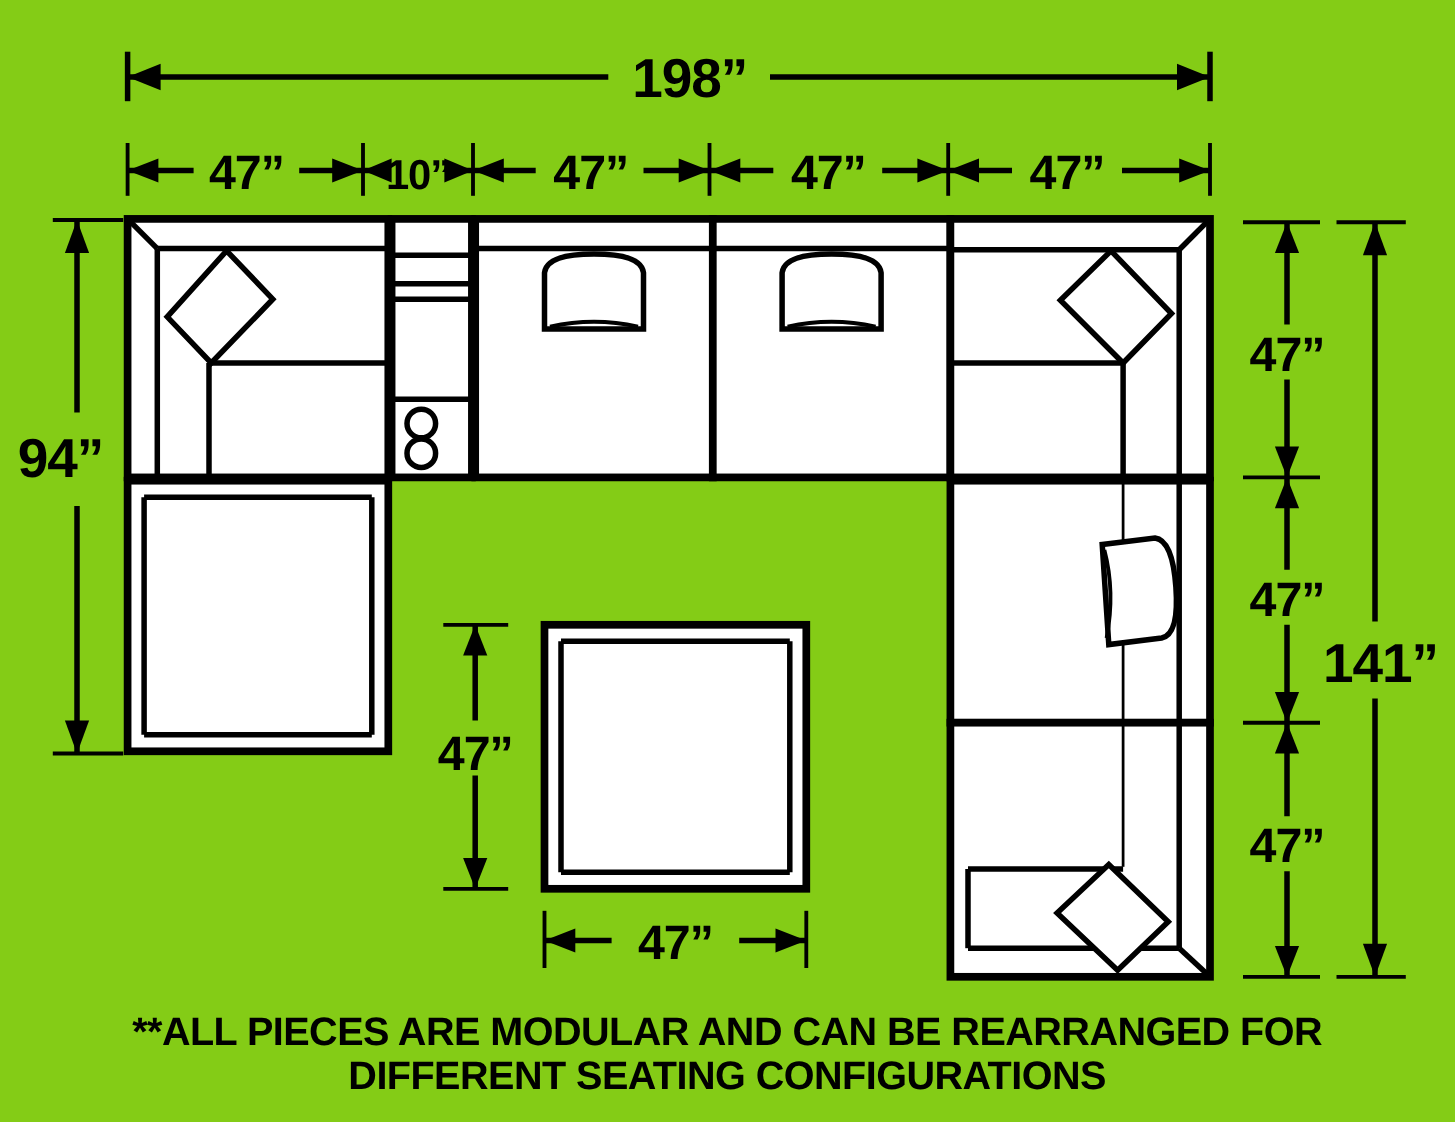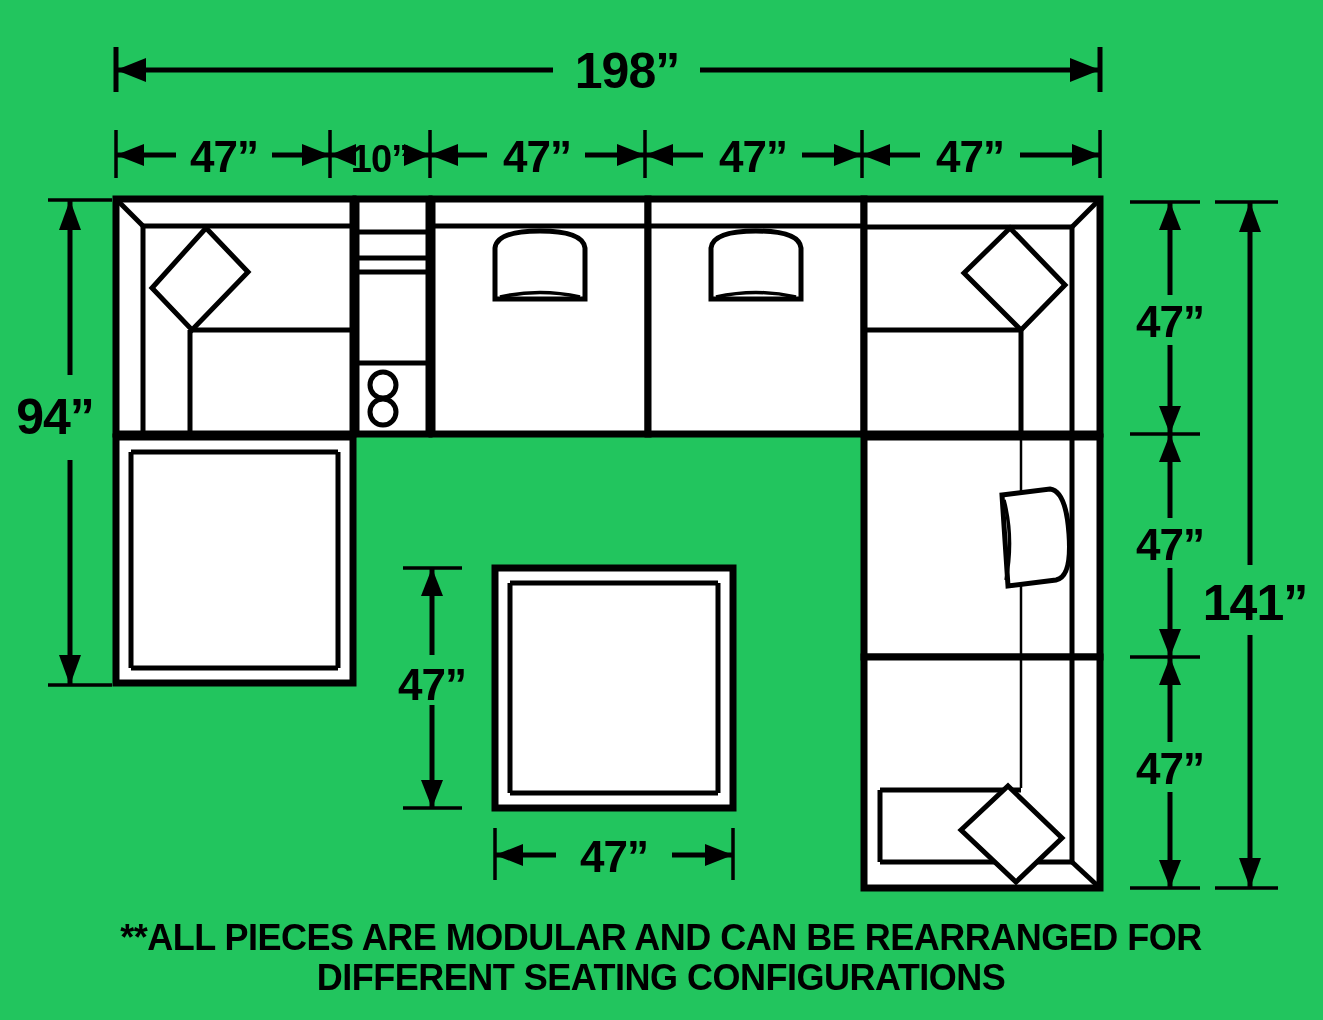--- a/index.html
+++ b/index.html
@@ -8,21 +8,21 @@
     background: #ffffff;
   }
   body {
     font-family: "Liberation Sans", sans-serif;
     -webkit-font-smoothing: antialiased;
   }
   #stage {
     position: relative;
     width: 1323px;
     height: 1020px;
-    background: #22c55e;
+    background: #84cc16;
     overflow: hidden;
   }
   #stage svg {
     position: absolute;
     left: 0;
     top: 0;
   }
   .dim-label {
     font-family: "Liberation Sans", sans-serif;
     font-weight: bold;

